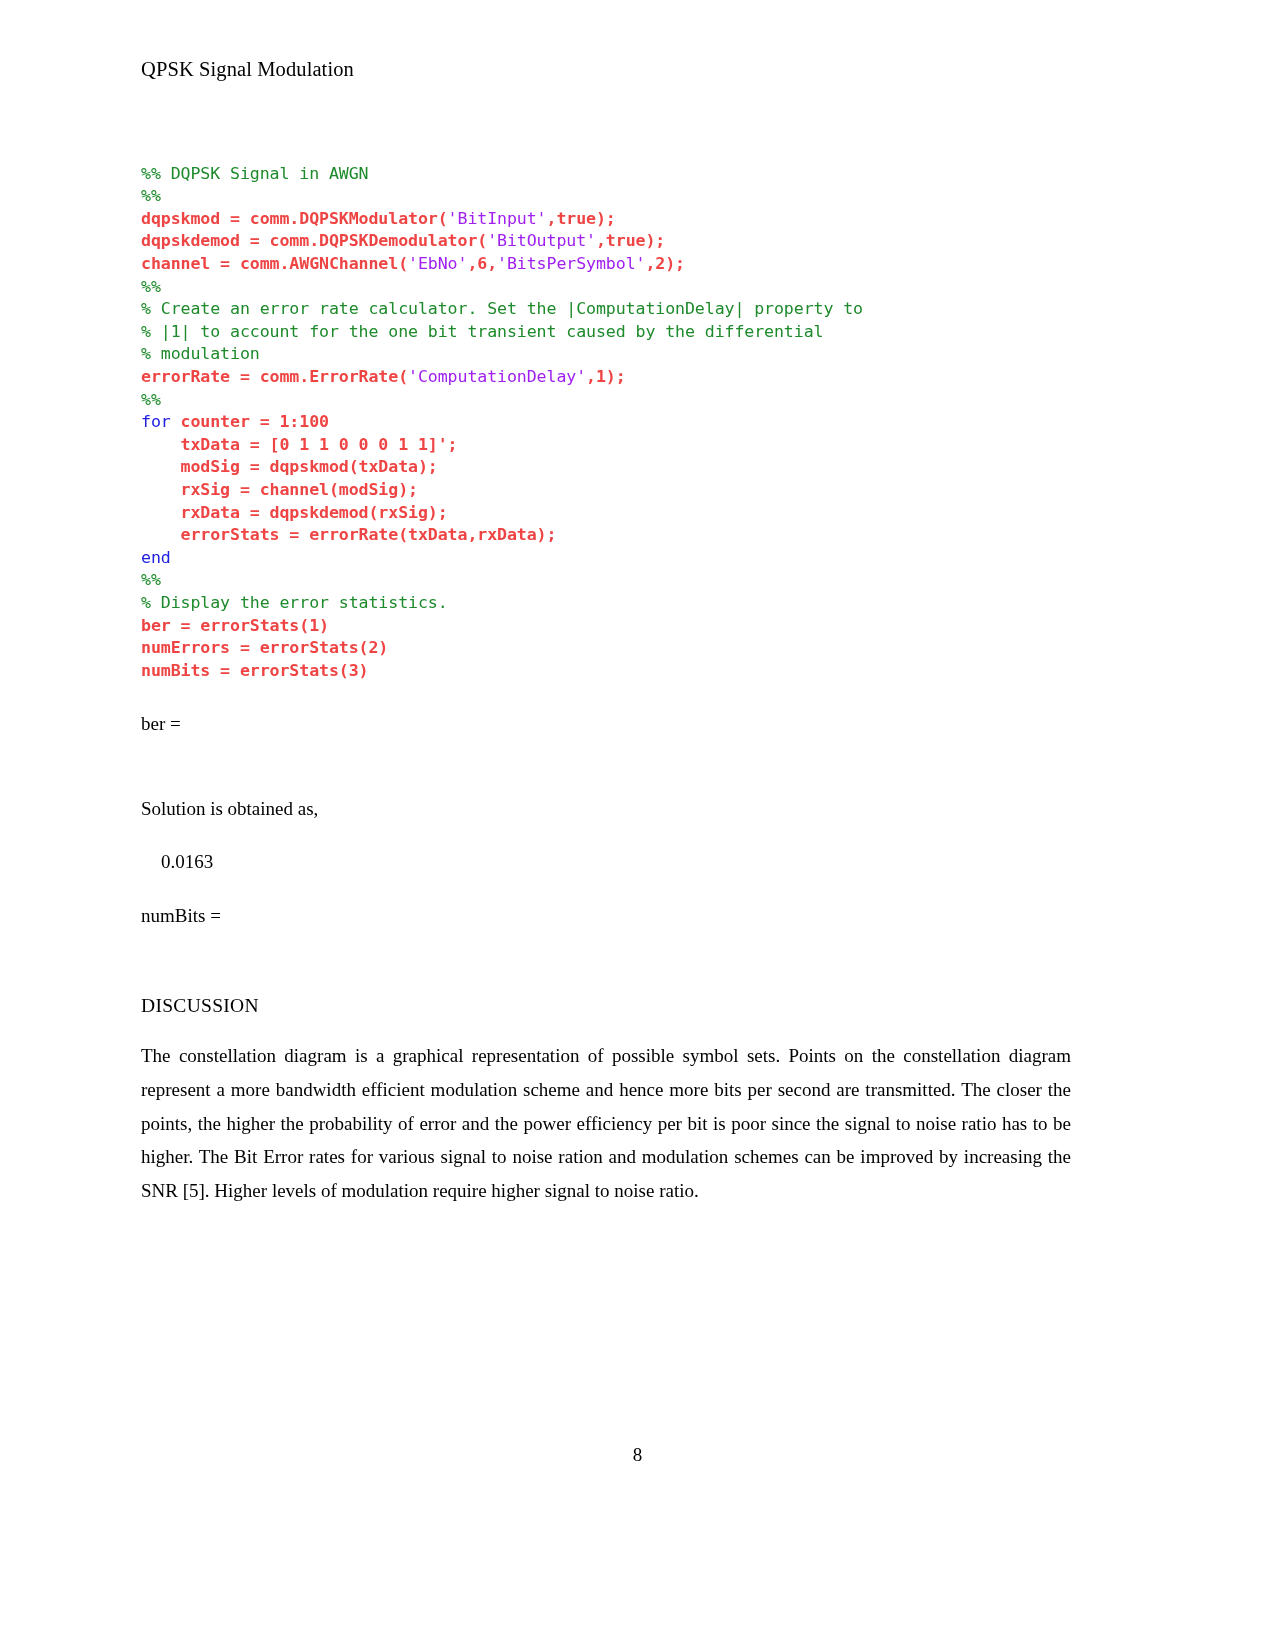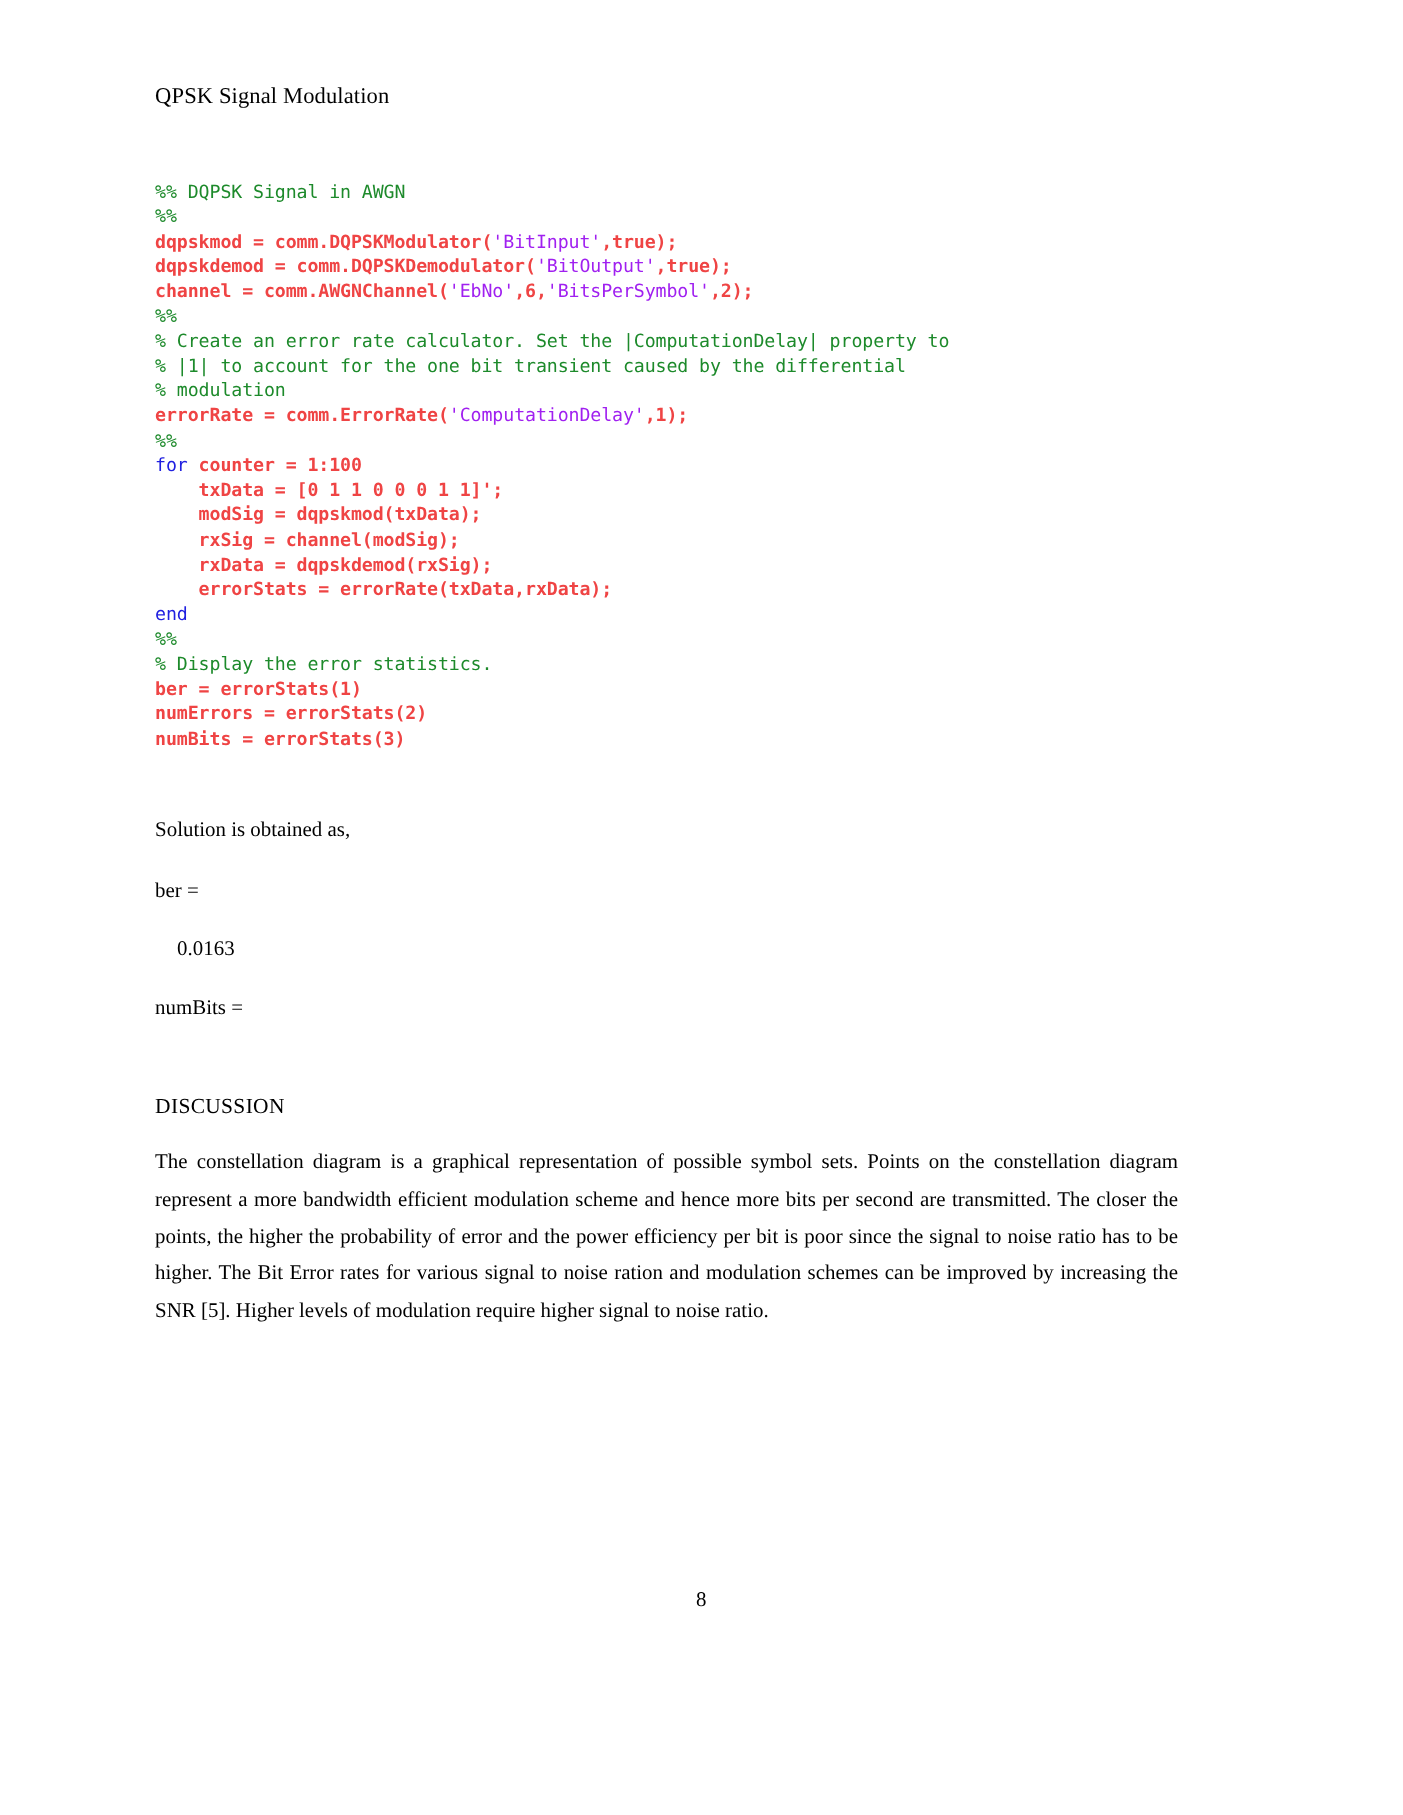--- a/index.html
+++ b/index.html
@@ -19,41 +19,41 @@
     position: absolute;
     left: 0; top: 0;
     width: 1275px;
     height: 1650px;
     box-sizing: border-box;
     padding: 0;
   }
   .content {
     position: absolute;
     left: 141px;
-    top: 76px;
+    top: 57px;
     width: 934px;
   }
 
   
   .doc-title {
     font-family: "Liberation Serif", "DejaVu Serif", serif;
     font-size: 20.5px;
     line-height: 1.25;
     color: #000;
     margin: 0 0 0 0;
     letter-spacing: 0.1px;
   }
 
   
   .code-block {
     font-family: "DejaVu Sans Mono", "Liberation Mono", monospace;
     font-size: 16.6px;
     line-height: 22.6px;
     white-space: pre;
-    margin-top: 62px;
+    margin-top: 80px;
     letter-spacing: -0.1px;
   }
   .code-line { min-height: 22.6px; }
   .tok-comment { color: #1d8a2b; }
   .tok-string  { color: #a020f0; }
   .tok-keyword { color: #2020e0; }
   .tok-plain   { color: #ef4444; font-weight: bold; }
 
   
   .prose {
@@ -96,23 +96,23 @@
 </head>
 <body>
 
 <div class="page">
   <div class="content">
 
     <div class="doc-title">QPSK Signal Modulation</div>
 
     <div class="code-block" id="code-block"><div class="code-line"><span class="tok-comment">%% DQPSK Signal in AWGN</span></div><div class="code-line"><span class="tok-comment">%%</span></div><div class="code-line"><span class="tok-plain">dqpskmod = comm.DQPSKModulator(</span><span class="tok-string">'BitInput'</span><span class="tok-plain">,true);</span></div><div class="code-line"><span class="tok-plain">dqpskdemod = comm.DQPSKDemodulator(</span><span class="tok-string">'BitOutput'</span><span class="tok-plain">,true);</span></div><div class="code-line"><span class="tok-plain">channel = comm.AWGNChannel(</span><span class="tok-string">'EbNo'</span><span class="tok-plain">,6,</span><span class="tok-string">'BitsPerSymbol'</span><span class="tok-plain">,2);</span></div><div class="code-line"><span class="tok-comment">%%</span></div><div class="code-line"><span class="tok-comment">% Create an error rate calculator. Set the |ComputationDelay| property to</span></div><div class="code-line"><span class="tok-comment">% |1| to account for the one bit transient caused by the differential</span></div><div class="code-line"><span class="tok-comment">% modulation</span></div><div class="code-line"><span class="tok-plain">errorRate = comm.ErrorRate(</span><span class="tok-string">'ComputationDelay'</span><span class="tok-plain">,1);</span></div><div class="code-line"><span class="tok-comment">%%</span></div><div class="code-line"><span class="tok-keyword">for</span><span class="tok-plain"> counter = 1:100</span></div><div class="code-line"><span class="tok-plain">    txData = [0 1 1 0 0 0 1 1]';</span></div><div class="code-line"><span class="tok-plain">    modSig = dqpskmod(txData);</span></div><div class="code-line"><span class="tok-plain">    rxSig = channel(modSig);</span></div><div class="code-line"><span class="tok-plain">    rxData = dqpskdemod(rxSig);</span></div><div class="code-line"><span class="tok-plain">    errorStats = errorRate(txData,rxData);</span></div><div class="code-line"><span class="tok-keyword">end</span></div><div class="code-line"><span class="tok-comment">%%</span></div><div class="code-line"><span class="tok-comment">% Display the error statistics.</span></div><div class="code-line"><span class="tok-plain">ber = errorStats(1)</span></div><div class="code-line"><span class="tok-plain">numErrors = errorStats(2)</span></div><div class="code-line"><span class="tok-plain">numBits = errorStats(3)</span></div></div>
 
+    <div class="prose out-label">ber =</div>
+
     <div class="prose solution-lead">Solution is obtained as,</div>
-
-    <div class="prose out-label">ber =</div>
     <div class="prose out-value">0.0163</div>
 
 
     <div class="prose out-label">numBits =</div>
 
     <div class="section-heading">DISCUSSION</div>
 
     <div class="discussion-para">The constellation diagram is a graphical representation of possible symbol sets. Points on the constellation diagram represent a more bandwidth efficient modulation scheme and hence more bits per second are transmitted. The closer the points, the higher the probability of error and the power efficiency per bit is poor since the signal to noise ratio has to be higher. The Bit Error rates for various signal to noise ration and modulation schemes can be improved by increasing the SNR [5]. Higher levels of modulation require higher signal to noise ratio.</div>
 
   </div>

